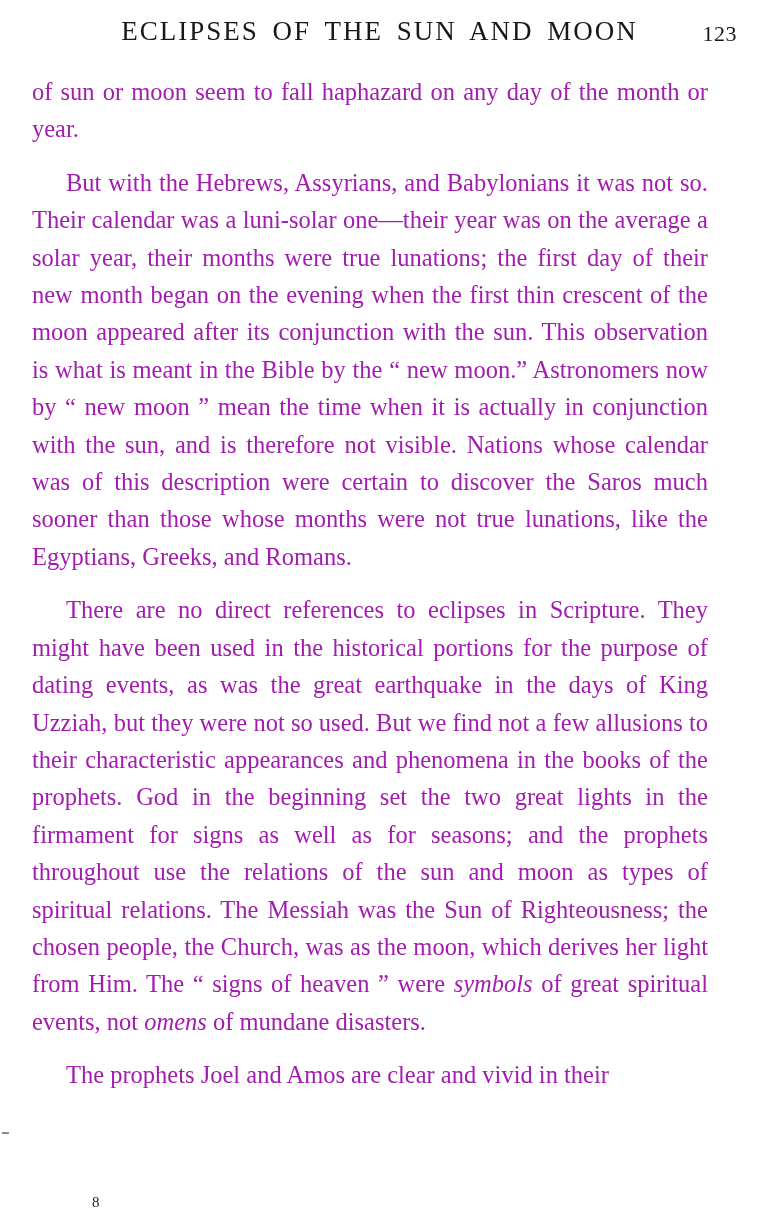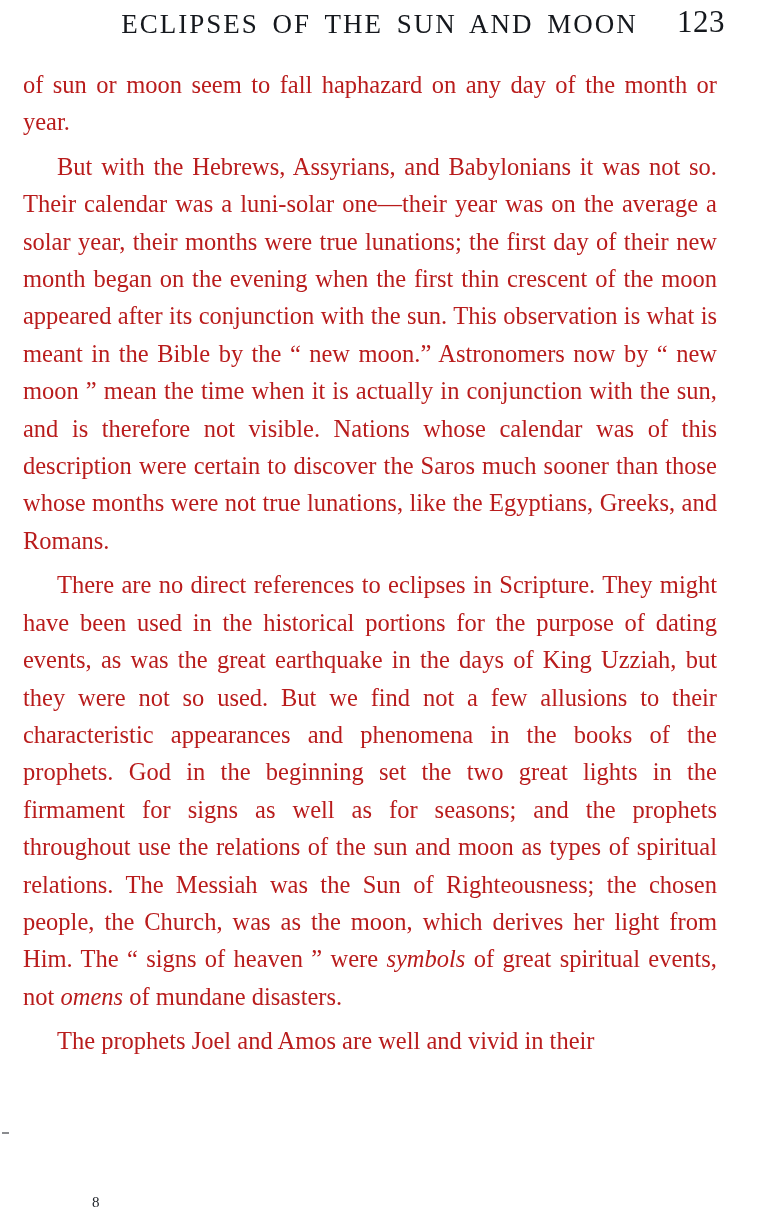--- a/index.html
+++ b/index.html
@@ -19,51 +19,51 @@
     width: 757px;
     height: 1213px;
     position: relative;
     box-sizing: border-box;
     padding: 0;
   }
   .running-head {
     display: flex;
     align-items: baseline;
     justify-content: center;
-    padding-top: 9px;
+    padding-top: 16px;
     padding-left: 30px;
     padding-right: 28px;
     position: relative;
   }
   .running-head .title {
     font-size: 27px;
     letter-spacing: 2.0px;
     word-spacing: 5px;
     white-space: nowrap;
     color: #15181d;
   }
   .running-head .folio {
     position: absolute;
-    right: 32px;
+    right: 20px;
     bottom: 0;
-    font-size: 31px;
+    font-size: 22px;
     letter-spacing: 0.5px;
     color: #15181d;
   }
   .body-text {
     padding: 0 33px 0 16px;
     margin-top: 26px;
   }
   p {
-    margin: 7px;
+    margin: 16px;
     font-size: 24.5px;
     line-height: 37.4px;
     text-align: justify;
     text-justify: inter-word;
-    color: #b91c1c;
+    color: #a21caf;
     -webkit-hyphens: none;
     hyphens: none;
   }
   p.indent {
     text-indent: 34px;
   }
   p.cont {
     text-indent: 0;
   }
   .body-text p + p {
@@ -97,19 +97,19 @@
     <span class="title">ECLIPSES OF THE SUN AND MOON</span>
     <span class="folio">123</span>
   </div>
 
   <div class="body-text">
     <p class="cont">of sun or moon seem to fall haphazard on any day of the month or year.</p>
     <p class="indent">But with the Hebrews, Assyrians, and Babylonians it was not so. Their calendar was a luni-solar one—their year was on the average a solar year, their months were true lunations; the first day of their new month began on the evening when the first thin crescent of the moon appeared after its conjunction with the sun. This observation is what is meant in the Bible by the “ new moon.” Astronomers now by “ new moon ” mean the time when it is actually in conjunction with the sun, and is therefore not visible. Nations whose calendar was of this description were certain to discover the Saros much sooner than those whose months were not true lunations, like the Egyptians, Greeks, and Romans.</p>
     <p class="indent">
       <span>There are no direct references to eclipses in Scripture. They might have been used in the historical portions for the purpose of dating events, as was the great earthquake in the days of King Uzziah, but they were not so used. But we find not a few allusions to their characteristic appearances and phenomena in the books of the prophets. God in the beginning set the two great lights in the firmament for signs as well as for seasons; and the prophets throughout use the relations of the sun and moon as types of spiritual relations. The Messiah was the Sun of Righteousness; the chosen people, the Church, was as the moon, which derives her light from Him. The “ signs of heaven ” were </span><i>symbols</i><span> of great spiritual events, not </span><i>omens</i><span> of mundane disasters.</span>
     </p>
-    <p class="indent">The prophets Joel and Amos are well and vivid in their</p>
+    <p class="indent">The prophets Joel and Amos are clear and vivid in their</p>
   </div>
 
   <div class="catchword">8</div>
   <div class="edge-mark"></div>
 
 </div>
 
 </body></html>

